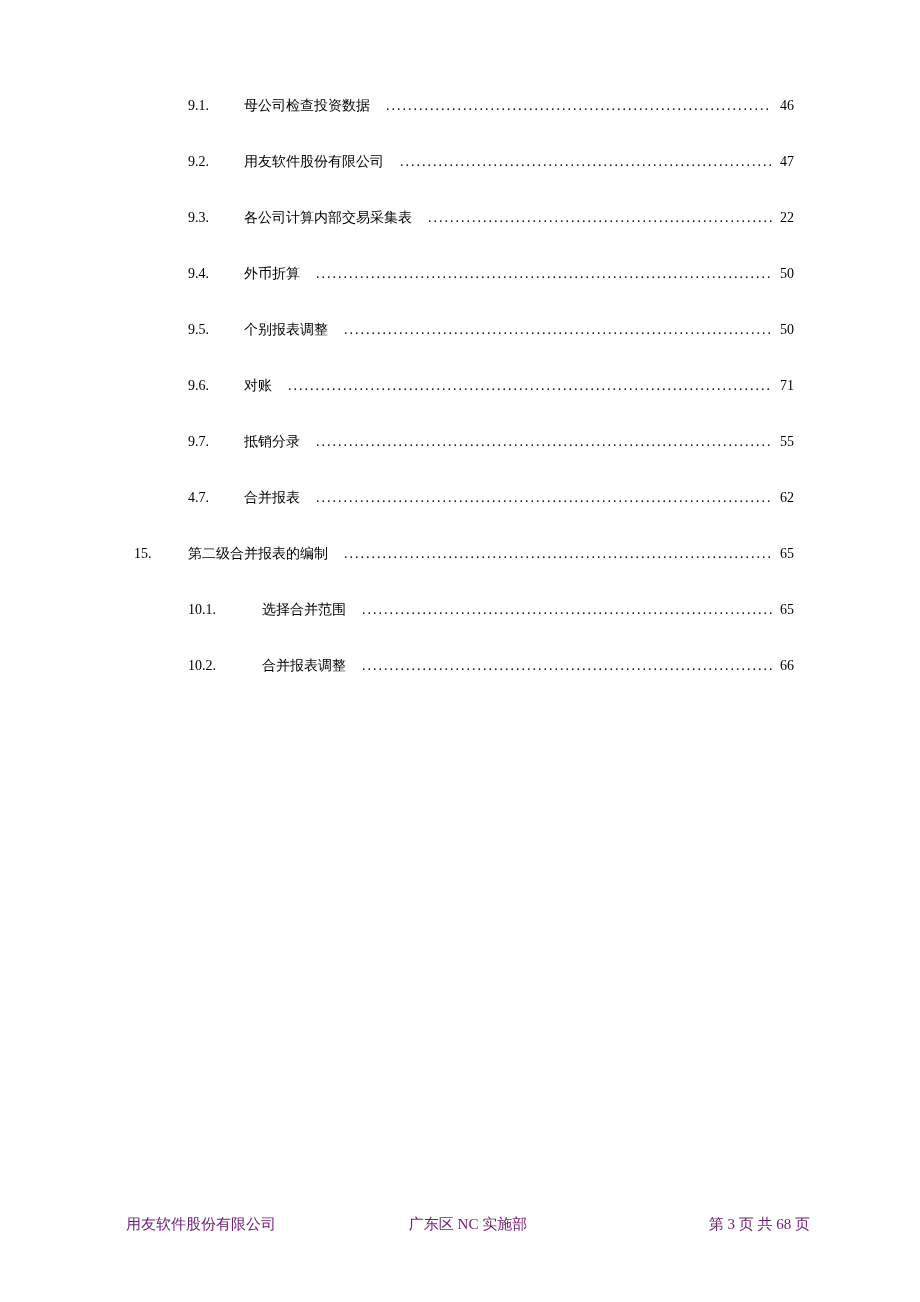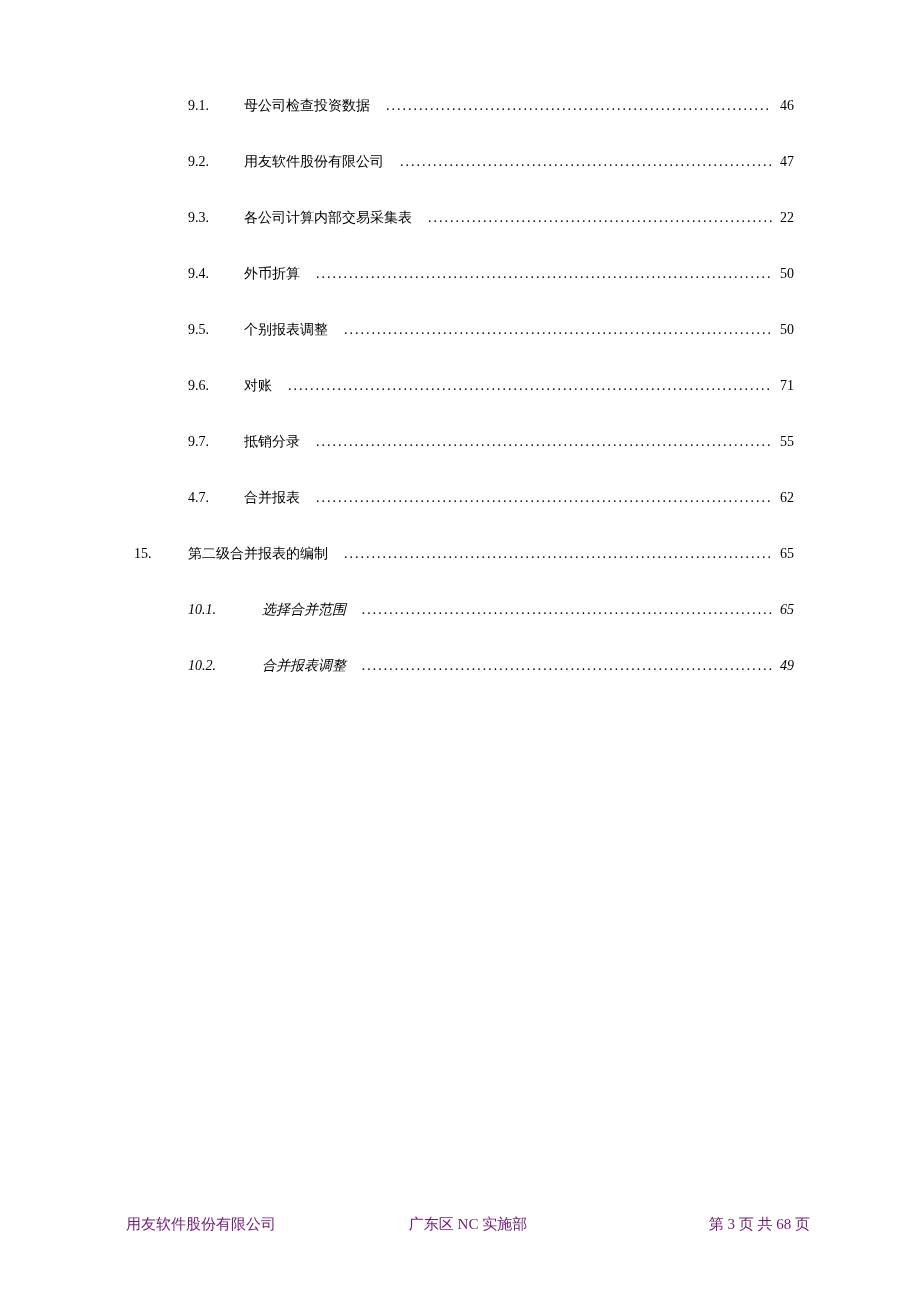--- a/index.html
+++ b/index.html
@@ -51,21 +51,20 @@
       width: 56px;
     }
     .level-main {
       padding-left: 0px;
     }
     .level-main .toc-num {
       width: 54px;
     }
     .level-sub2 {
       padding-left: 54px;
-      font-style: italic;
     }
     .level-sub2 .toc-num {
       width: 74px;
     }
     .footer {
       position: absolute;
       bottom: 60px;
       left: 0;
       width: 100%;
       padding-left: 110px;
@@ -142,21 +141,21 @@
   <div class="toc-line level-sub2">
     <span class="toc-num">10.1.</span>
     <span class="toc-title">选择合并范围</span>
     <span class="toc-dots">.............................................................................................................................................................................................................</span>
     <span class="toc-page">65</span>
   </div>
   <div class="toc-line level-sub2">
     <span class="toc-num">10.2.</span>
     <span class="toc-title">合并报表调整</span>
     <span class="toc-dots">.............................................................................................................................................................................................................</span>
-    <span class="toc-page">49</span>
+    <span class="toc-page">66</span>
   </div>
 </div>
 
 <div class="footer">
   <span>用友软件股份有限公司</span>
   <span class="footer-center">广东区 NC 实施部</span>
   <span>第 3 页 共 68 页</span>
 </div>
 
 </body></html>

